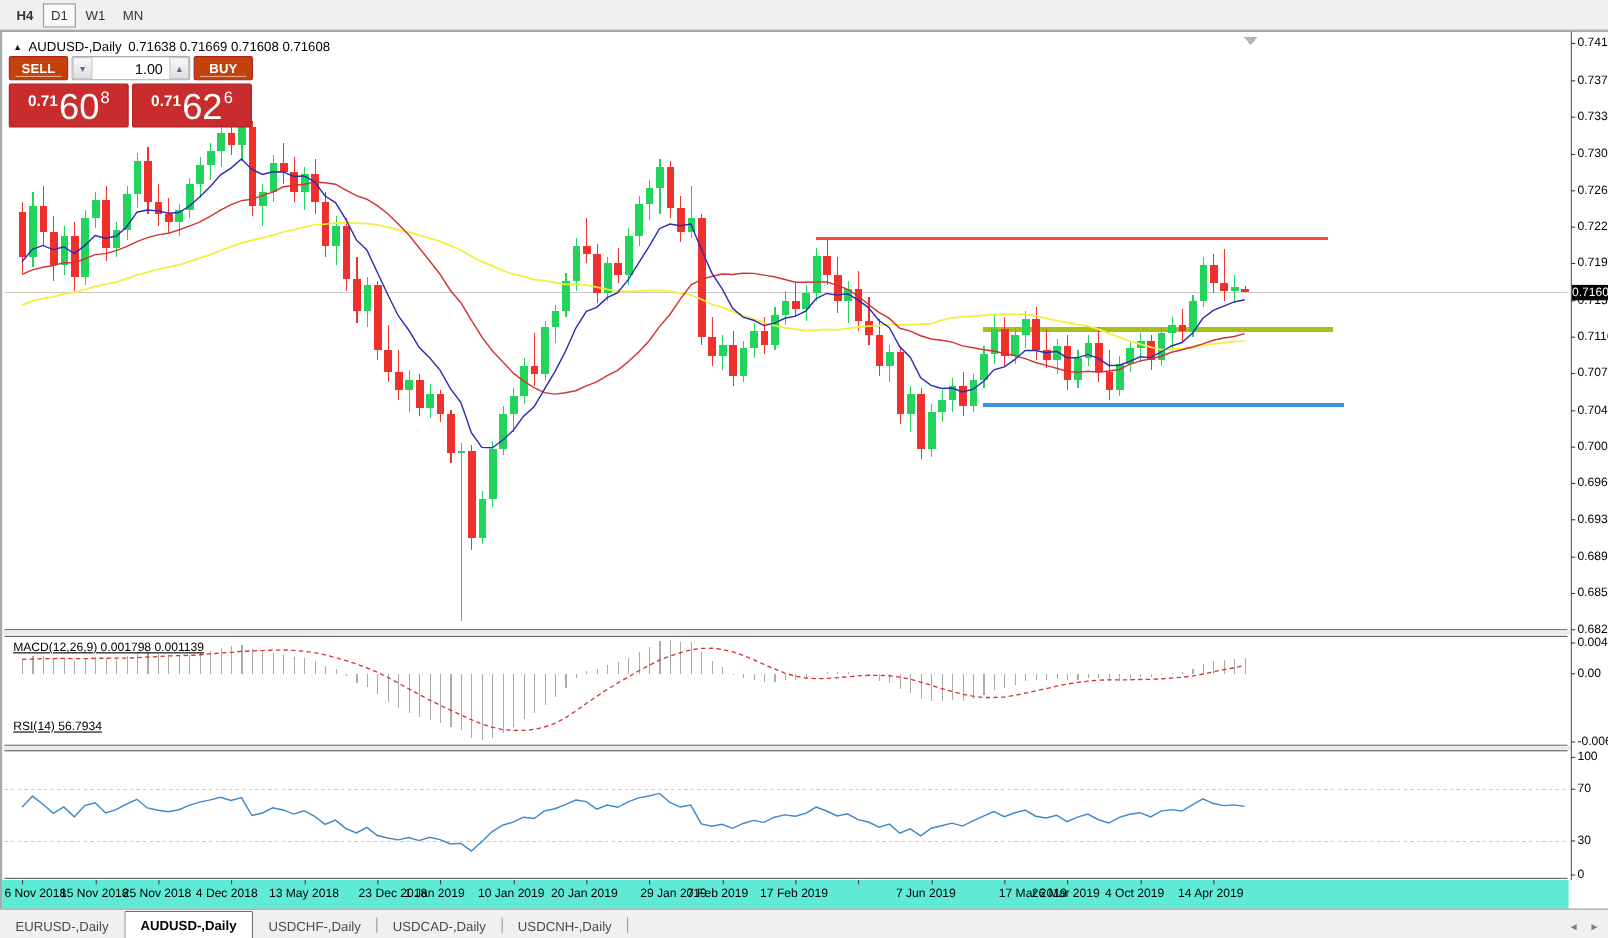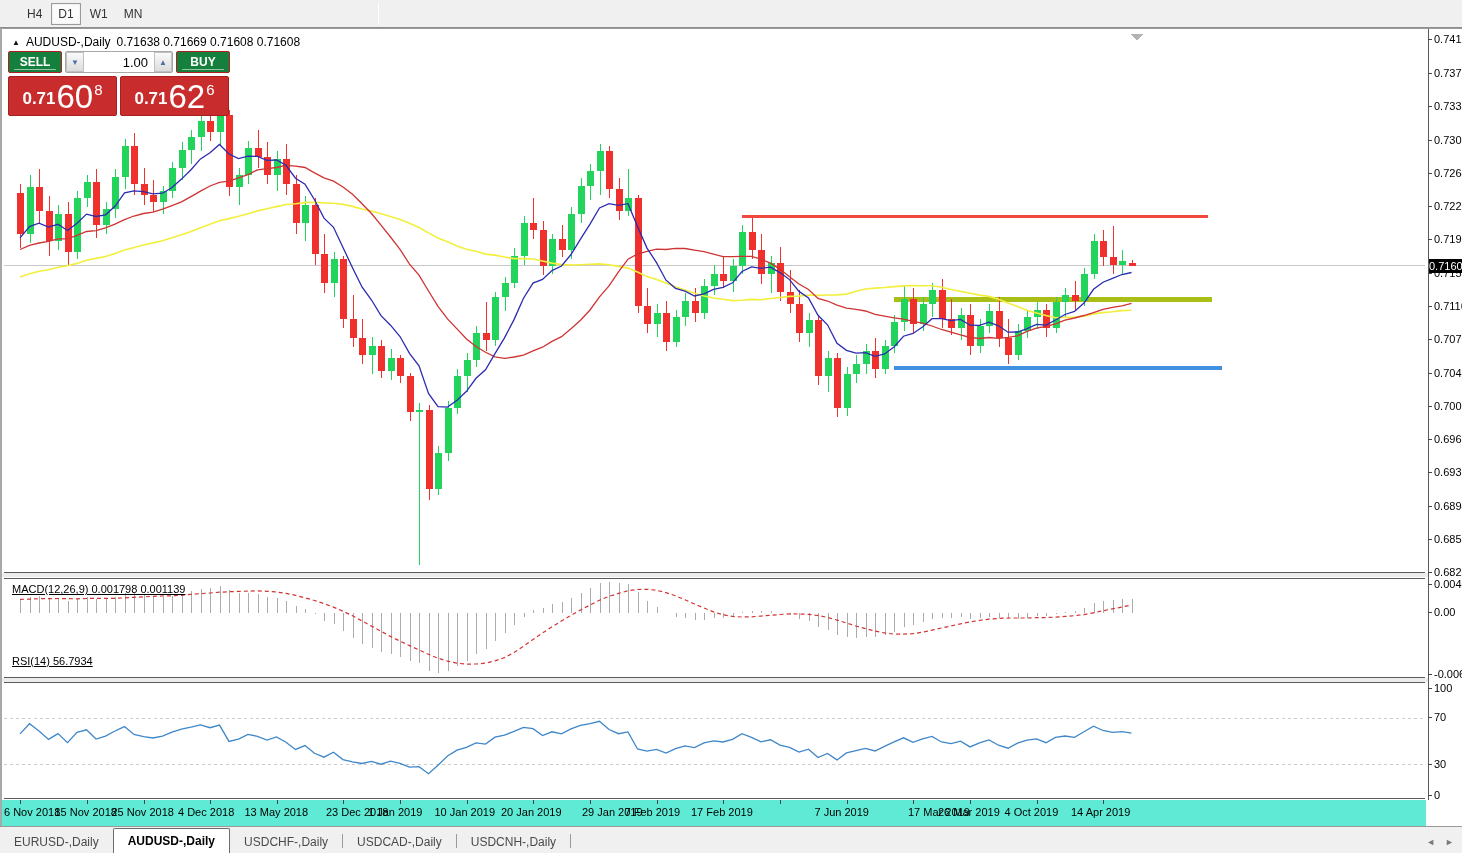--- a/index.html
+++ b/index.html
@@ -4,21 +4,21 @@
 <style>
   * { margin:0; padding:0; box-sizing:border-box; }
   body { font-family:"Liberation Sans", sans-serif; background:#fff; }
   #app { position:relative; width:1462px; height:853px; overflow:hidden; background:#fff; }
 
   
   #toolbar { position:absolute; left:0; top:0; width:1462px; height:28px;
     background:#f0f0f0; border-bottom:1px solid #8e8e8e; display:flex; align-items:center; }
   .tf-btn { min-width:26px; height:22px; margin:0 1px; padding:0 6px; font-size:12px; color:#333;
     display:flex; align-items:center; justify-content:center; border:1px solid transparent; cursor:default; }
-  .tf-btn:first-child { margin-left:20px; }
+  .tf-btn:first-child { margin-left:8px;font-weight:bold; }
   .tf-btn.active { background:#fbfbfb; border:1px solid #9a9a9a; box-shadow:inset 0 0 2px #ddd; }
   .tb-sep { width:1px; height:22px; background:#c8c8c8; margin:0 6px; border-right:1px solid #fff; }
 
   
   #chart-window { position:absolute; left:0; top:28px; width:1462px; height:798px;
     background:#fff; border-top:1px solid #9a9a9a; border-left:2px solid #a8a8a8; }
   .pane { position:absolute; left:2px; }
   #price-pane { top:1px;  width:1421px; height:543px; border-bottom:1px solid #5a5a5a; }
   #macd-pane  { top:549px; width:1421px; height:100px; border-top:1px solid #5a5a5a; border-bottom:1px solid #5a5a5a; }
   #rsi-pane   { top:653px; width:1421px; height:117px; border-top:1px solid #5a5a5a; border-bottom:1px solid #5a5a5a; }
@@ -27,32 +27,32 @@
 
   
   #symbol-header { position:absolute; left:10px; top:6px; font-size:12px; color:#000;
     display:flex; align-items:center; gap:6px; z-index:5; }
   #symbol-header .arrow { font-size:8px; color:#111; }
   #symbol-header .title { font-weight:700; font-weight:400; }
 
   
   #trade-panel { position:absolute; left:6px; top:22px; width:222px; z-index:6; font-family:"Liberation Sans",sans-serif; }
   #trade-row1 { display:flex; height:22px; gap:3px; }
-  .trade-btn { width:54px; background:#15803d; color:#fff; font-size:12px; font-weight:700;
+  .trade-btn { width:54px; background:#c2410c; color:#fff; font-size:12px; font-weight:700;
     display:flex; align-items:center; justify-content:center; position:relative;
     border:1px solid #b02020; border-radius:2px; cursor:pointer; }
   .trade-btn::after { content:""; position:absolute; left:5px; right:5px; bottom:2px; height:1px; background:rgba(255,255,255,.55); }
   #lot-spinner { flex:1; display:flex; background:#fff; border:1px solid #a8a8a8; border-radius:2px; overflow:hidden; }
   .spin-btn { width:18px; background:linear-gradient(#fafafa,#dcdcdc); border:1px solid #c0c0c0;
     color:#4a6fa5; font-size:8px; display:flex; align-items:center; justify-content:center; cursor:pointer; }
   #lot-value { flex:1; display:flex; align-items:center; justify-content:flex-end; padding-right:6px; font-size:13px; color:#000; }
   #trade-row2 { display:flex; gap:3px; margin-top:3px; height:40px; }
   .price-box { width:109px; background:#c92c2c; border:1px solid #a81f1f; border-radius:2px; color:#fff;
     display:flex; align-items:flex-end; justify-content:center; padding-bottom:3px; cursor:pointer; }
-  .price-box .prefix { font-size:17px; font-weight:700; margin-right:1px; margin-bottom:3px; }
+  .price-box .prefix { font-size:14px; font-weight:700; margin-right:1px; margin-bottom:13px; }
   .price-box .big { font-size:33px; font-weight:400; line-height:30px; }
   .price-box .pips { font-size:15px; font-weight:400; margin-left:1px; margin-bottom:14px; }
 
   
   .ind-label { position:absolute; left:10px; font-size:11px; color:#000; z-index:5;text-decoration:underline; }
 
   
   #axis-col { position:absolute; left:1426px; top:0px; width:36px; height:771px; background:#fff; border-left:1px solid #5a5a5a; }
   .axis-label { position:absolute; left:5px; font-size:11px; color:#000; white-space:nowrap; }
   .axis-tick { position:absolute; left:-1px; width:4px; height:1px; background:#444; }

